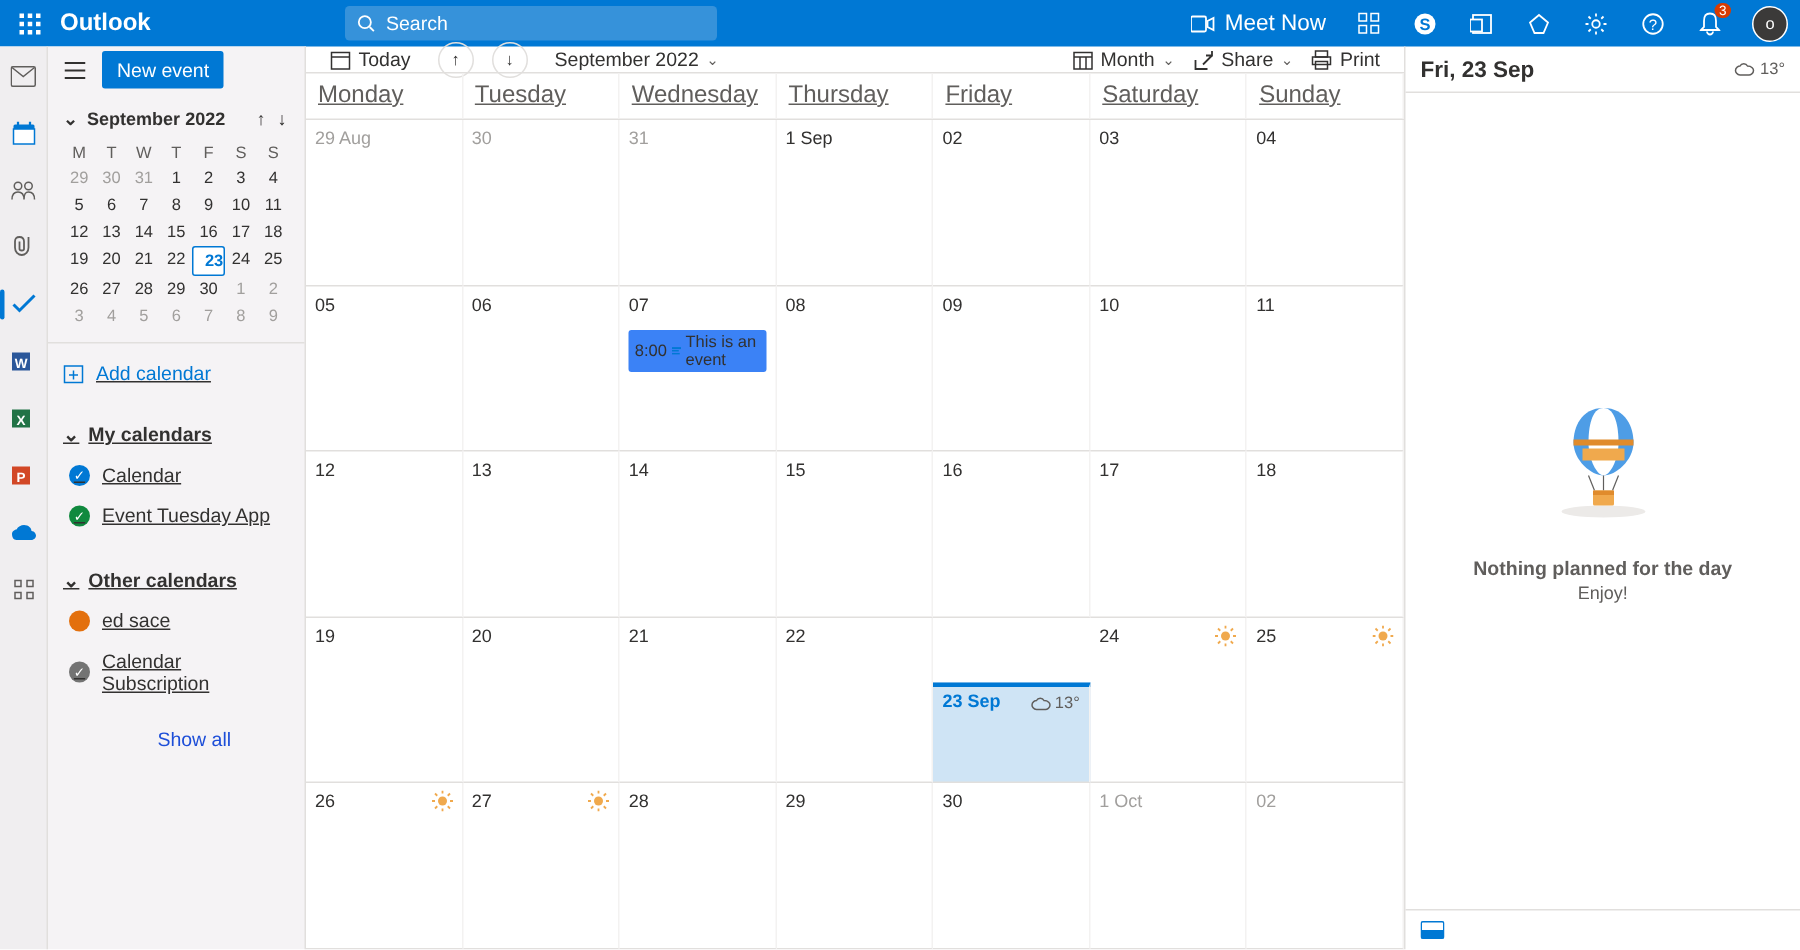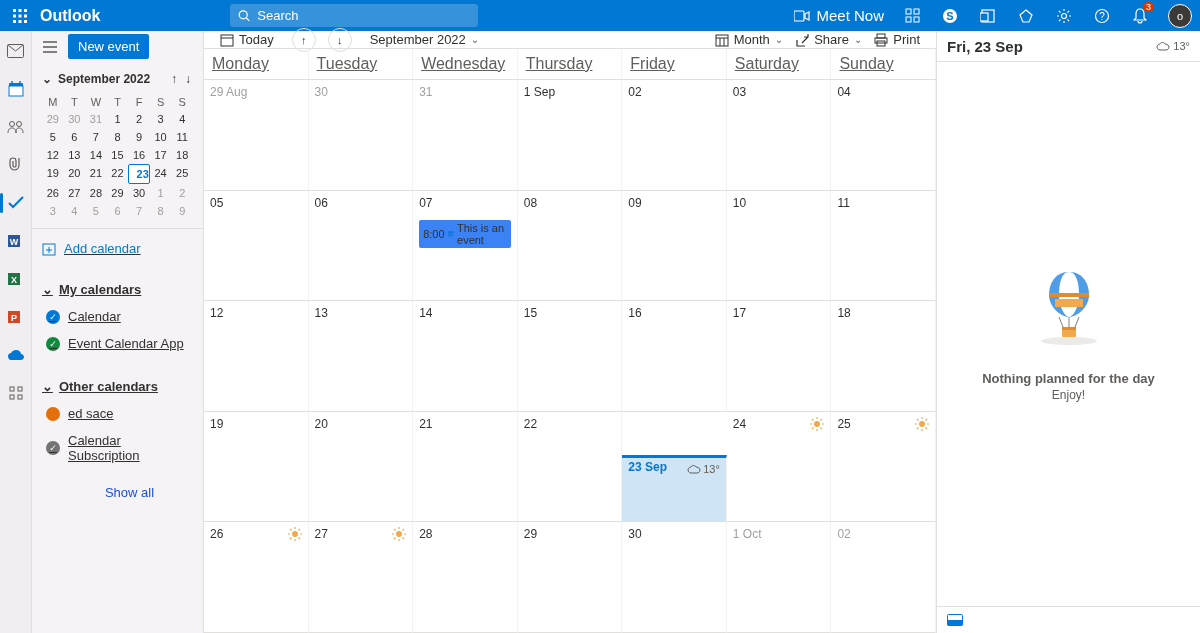--- a/index.html
+++ b/index.html
@@ -319,21 +319,21 @@
         <span>⌄</span>
         <span>My calendars</span>
       </div>
       <div id="my-cals">
           <div class="cal-item">
             <div class="cal-dot check" style="background: rgb(0, 120, 212);"></div>
             <span>Calendar</span>
           </div>
           <div class="cal-item">
             <div class="cal-dot check" style="background: rgb(16, 137, 62);"></div>
-            <span>Event Calendar App</span>
+            <span>Event Tuesday App</span>
           </div>
         </div>
     </div>
     <div class="sidebar-section">
       <div class="section-header">
         <span>⌄</span>
         <span>Other calendars</span>
       </div>
       <div id="other-cals">
           <div class="cal-item">

